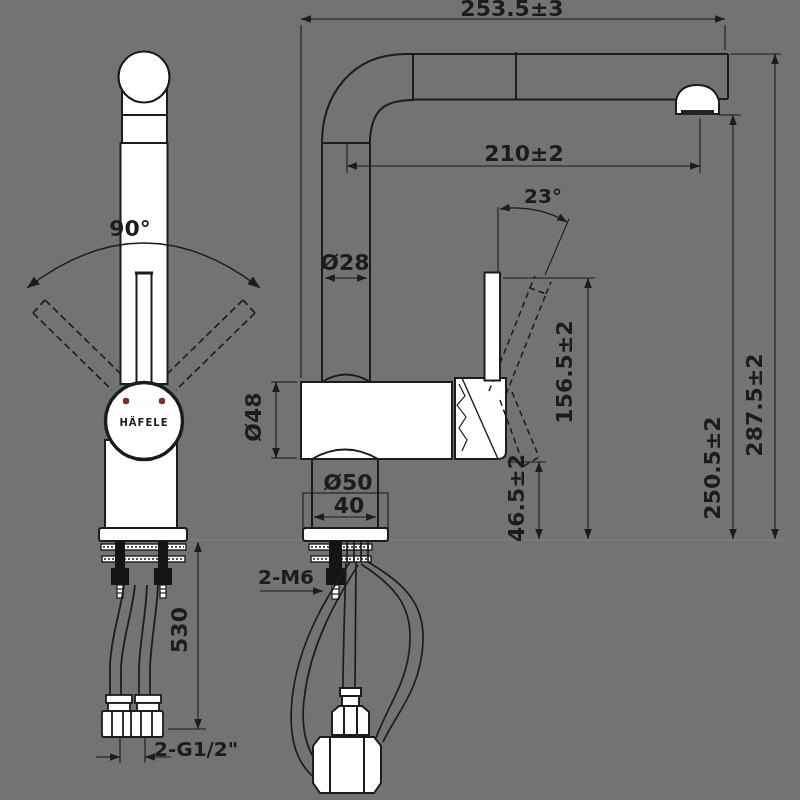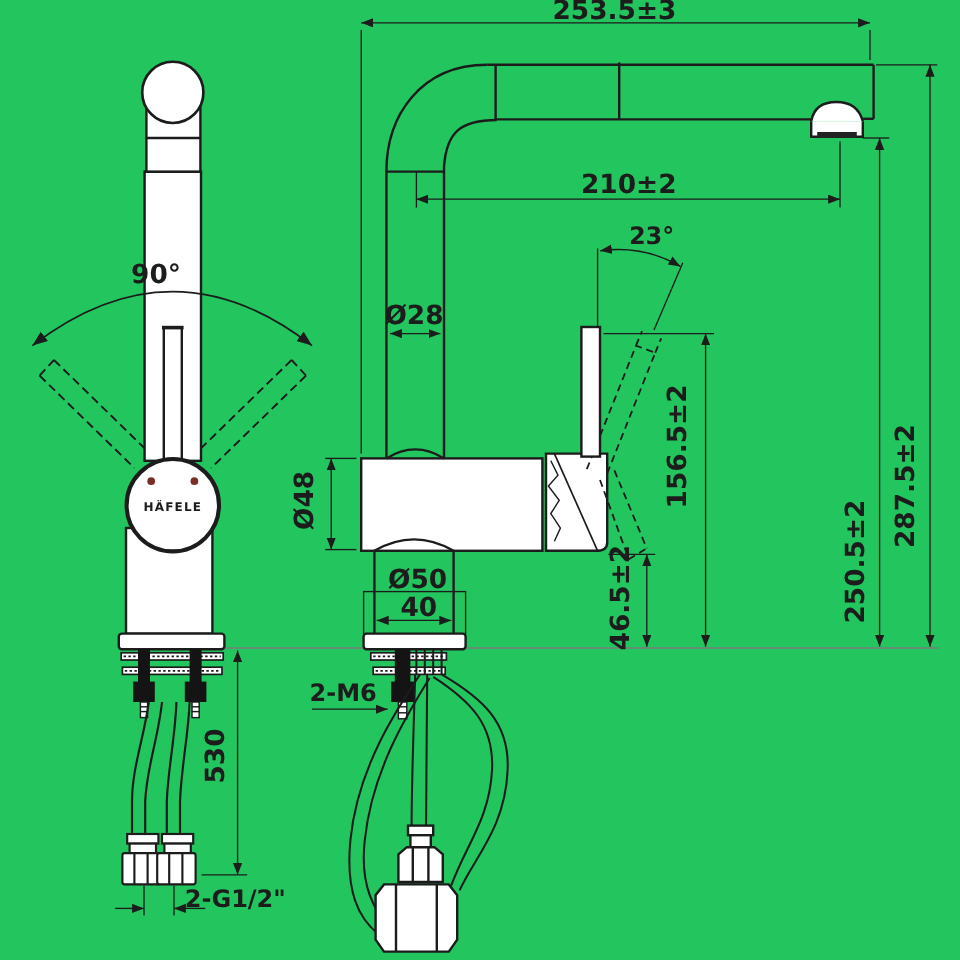--- a/index.html
+++ b/index.html
@@ -1,16 +1,16 @@
 <!DOCTYPE html>
 <html><head>
 <meta charset="utf-8">
 <style>
   html,body{margin:0;padding:0;background:#ffffff;}
-  .sheet{width:800px;height:800px;position:relative;background:#22c55e;overflow:hidden;}
+  .sheet{width:800px;height:800px;position:relative;background:#737373;overflow:hidden;}
   svg{display:block;}
   text{font-family:"DejaVu Sans","Liberation Sans",sans-serif;font-weight:bold;fill:#1c1c1c;}
   .dim{font-size:22px;}
   .dim-sm{font-size:20px;}
   .logo{font-size:10px;letter-spacing:1px;}
 </style>
 </head>
 <body>
 
 <div class="sheet">

